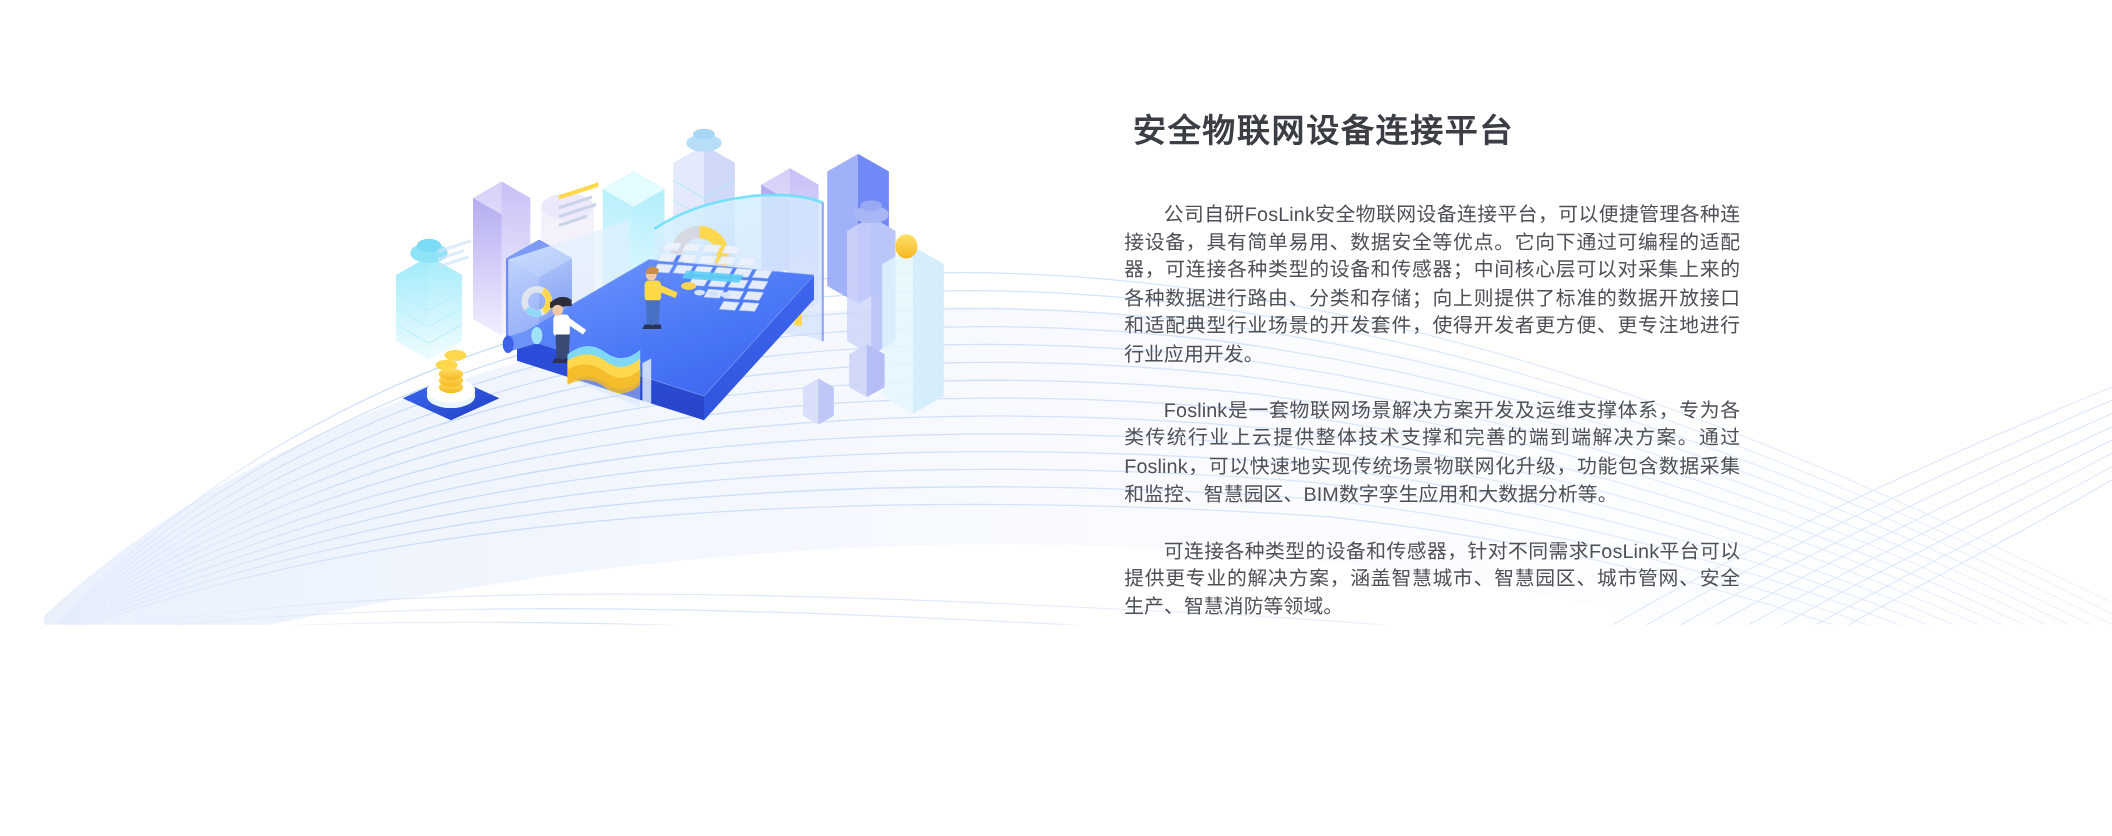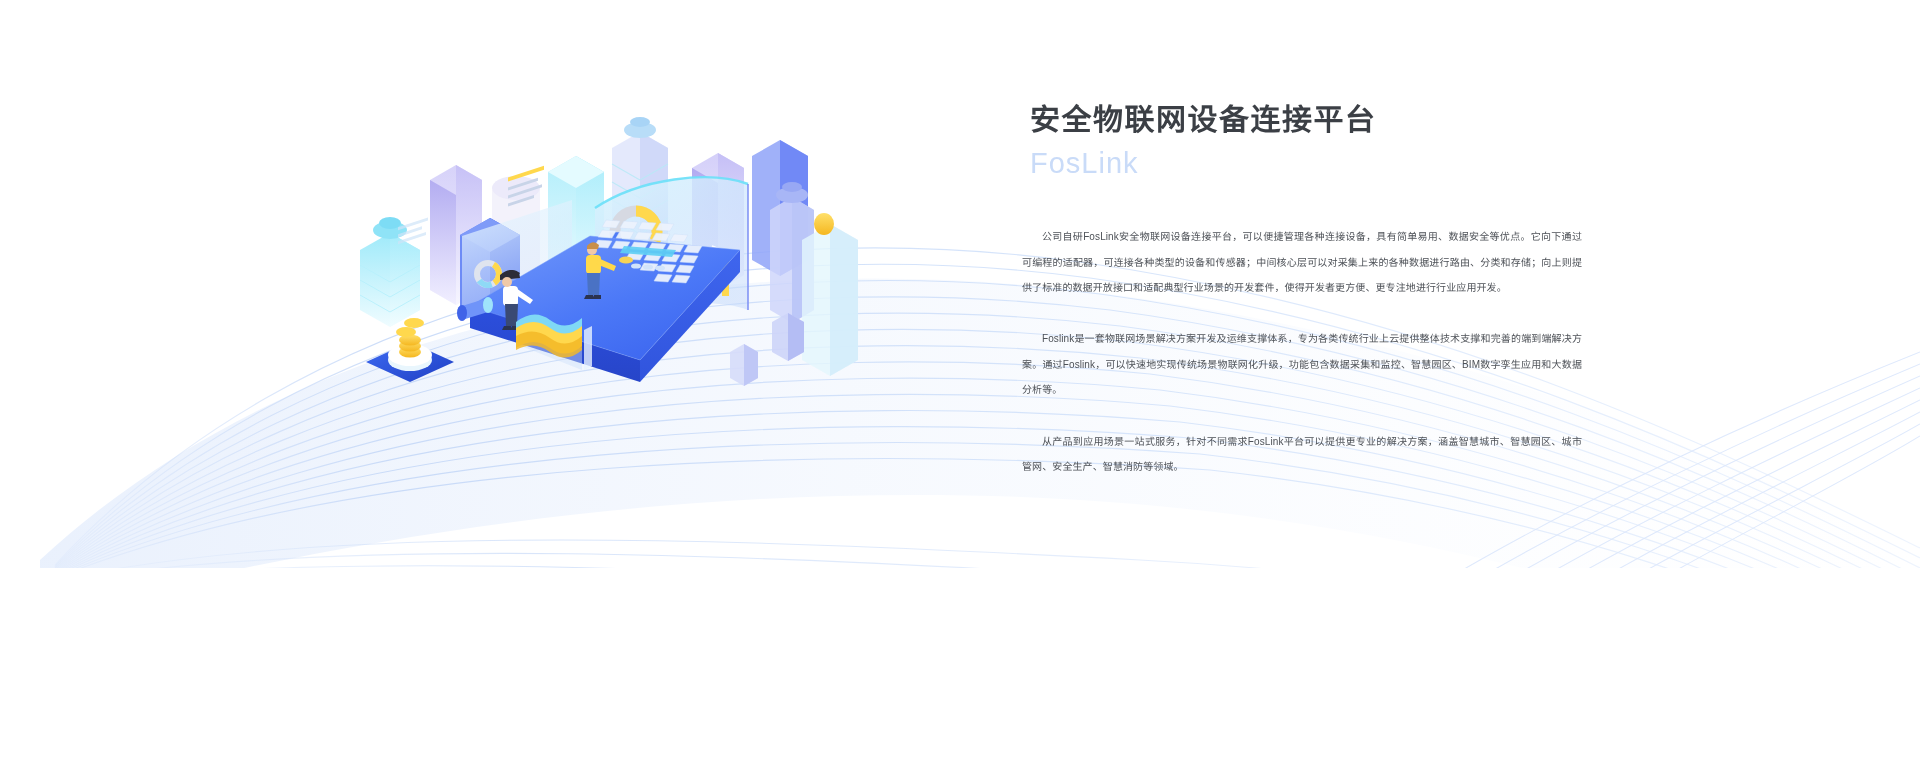--- a/index.html
+++ b/index.html
@@ -74,21 +74,21 @@
     line-height: 1.3;
     margin: 4px 0 0 0;
   }
 
   .paragraphs {
     margin-top: 42px;
     width: 560px;
   }
 
   .para {
-    font-size: 10px;
+    font-size: 18px;
     line-height: 25.4px;
     color: #4d5157;
     text-align: justify;
     text-justify: inter-ideograph;
     text-indent: 2em;
     margin: 0 0 26px 0;
     letter-spacing: 0.1px;
   }
   .para:last-child { margin-bottom: 0; }
 </style>
@@ -426,24 +426,23 @@
       </g>
     </g>
 
     <ellipse cx="484" cy="164" rx="10" ry="11" fill="url(#goldG)"></ellipse>
   </svg>
 
   <div class="content">
 
     <div class="title-block">
       <h1 class="main-title">安全物联网设备连接平台</h1>
-      <div class="sub-title">FosLink</div>
     </div>
 
     <div class="paragraphs">
       <p class="para">公司自研FosLink安全物联网设备连接平台，可以便捷管理各种连接设备，具有简单易用、数据安全等优点。它向下通过可编程的适配器，可连接各种类型的设备和传感器；中间核心层可以对采集上来的各种数据进行路由、分类和存储；向上则提供了标准的数据开放接口和适配典型行业场景的开发套件，使得开发者更方便、更专注地进行行业应用开发。</p>
       <p class="para">Foslink是一套物联网场景解决方案开发及运维支撑体系，专为各类传统行业上云提供整体技术支撑和完善的端到端解决方案。通过Foslink，可以快速地实现传统场景物联网化升级，功能包含数据采集和监控、智慧园区、BIM数字孪生应用和大数据分析等。</p>
-      <p class="para">从产品到应用场景一站式服务，针对不同需求FosLink平台可以提供更专业的解决方案，涵盖智慧城市、智慧园区、城市管网、安全生产、智慧消防等领域。</p>
+      <p class="para">可连接各种类型的设备和传感器，针对不同需求FosLink平台可以提供更专业的解决方案，涵盖智慧城市、智慧园区、城市管网、安全生产、智慧消防等领域。</p>
     </div>
 
   </div>
 
 </div>
 
 </body></html>

